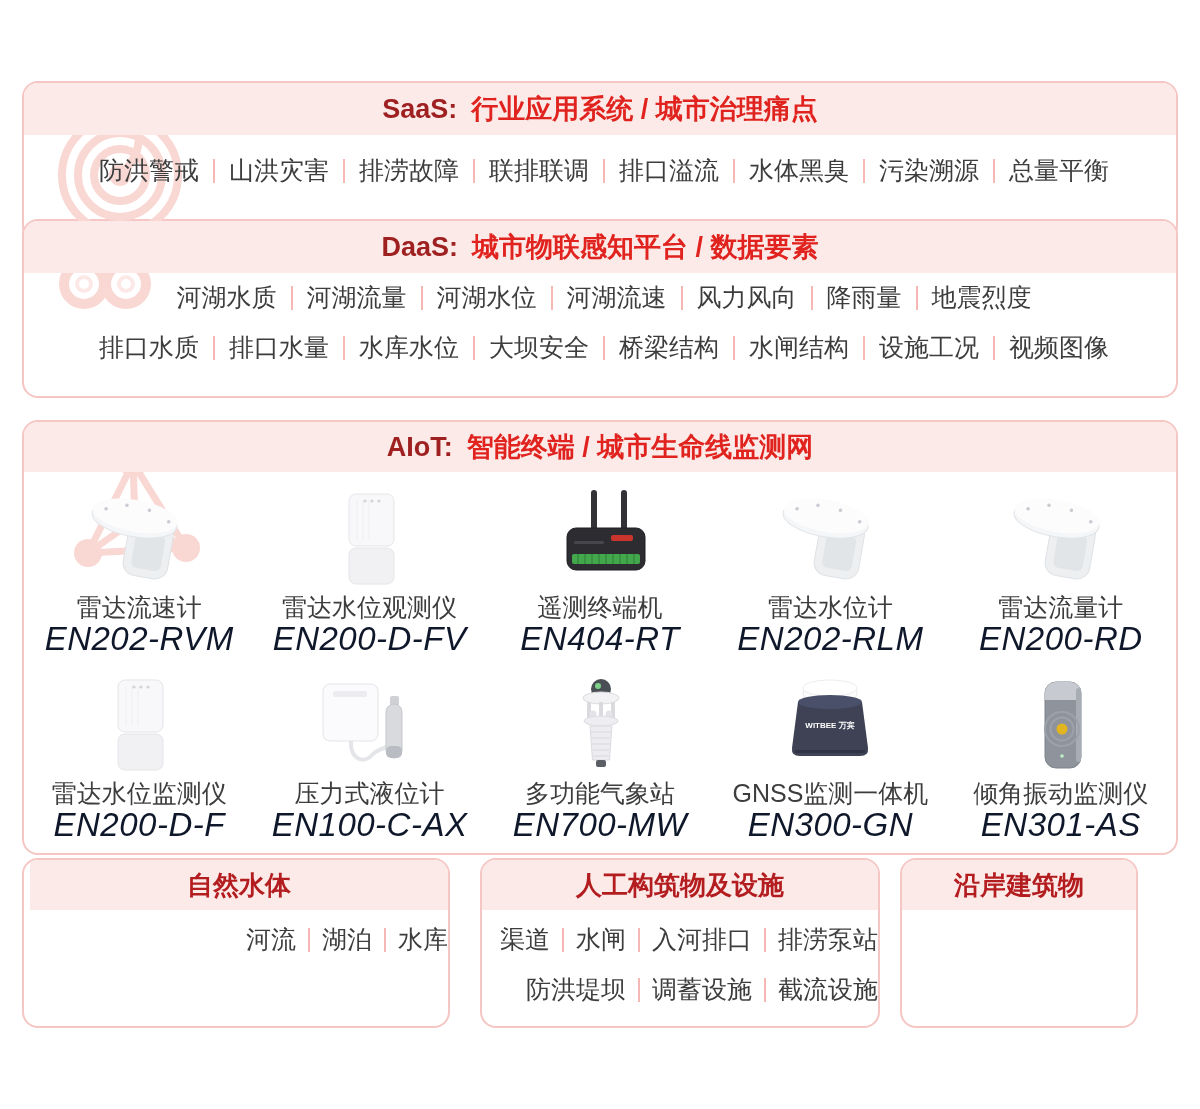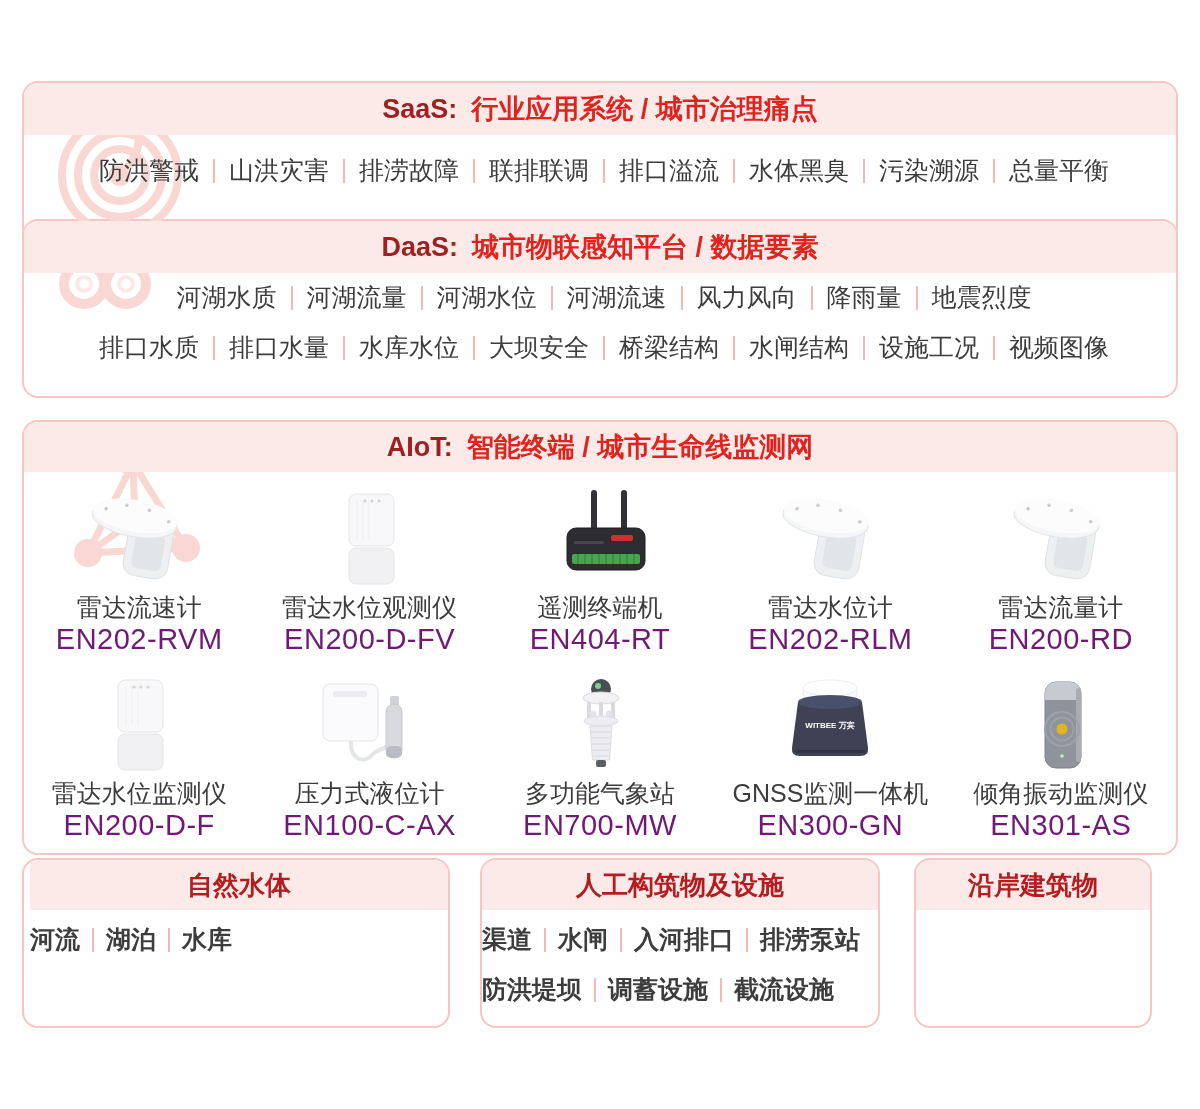--- a/index.html
+++ b/index.html
@@ -19,30 +19,30 @@
   #saas-panel .items-area{height:71px;}
   #daas-panel .items-area{height:99px;gap:17px;}
   .irow{display:flex;align-items:center;justify-content:center;font-size:25px;color:#3d3d3d;white-space:nowrap;}
   .sep{display:inline-block;width:2px;height:24px;background:#f5b8b4;margin:0 14px;}
   
   .pgrid{position:absolute;z-index:2;top:60px;left:0;width:100%;display:grid;
          grid-template-columns:repeat(5,1fr);row-gap:10px;}
   .product{display:flex;flex-direction:column;align-items:center;}
   .pimg{height:108px;display:flex;align-items:flex-end;justify-content:center;}
   .pname{font-size:25px;color:#3d3d3d;height:34px;line-height:34px;white-space:nowrap;}
-  .pmodel{font-size:29px;color:#701a75;height:34px;line-height:30px;letter-spacing:0.5px;white-space:nowrap;}
+  .pmodel{font-size:33px;color:#0f172a;height:34px;line-height:30px;letter-spacing:0.5px;white-space:nowrap;font-style:italic;}
   
   .bottom-row{position:absolute;top:858px;left:22px;width:1156px;height:170px;display:flex;}
   .bpanel{box-sizing:border-box;border:2px solid #f5c6c3;border-radius:16px;background:#ffffff;height:170px;overflow:hidden;}
   #bpanel-0{width:428px;margin-right:30px;padding-left:6px;}
-  #bpanel-1{width:400px;margin-right:34px;}
+  #bpanel-1{width:400px;margin-right:20px;}
   #bpanel-2{width:238px;}
   .bband{height:50px;background:#fceae8;display:flex;align-items:center;justify-content:center;
          font-size:26px;font-weight:bold;color:#b41d20;}
-  .bitems{display:flex;flex-direction:column;align-items:flex-start;padding-top:13px;gap:17px;font-weight:bold;}
+  .bitems{display:flex;flex-direction:column;align-items:flex-end;padding-top:13px;gap:17px;}
   .bitems .irow{font-size:25px;}
   .bitems .sep{margin:0 12px;}
 </style>
 </head>
 <body>
 
 <div class="page">
 
   <section class="panel" id="saas-panel">
     <div class="watermark" style="left:24px;top:10px;">

